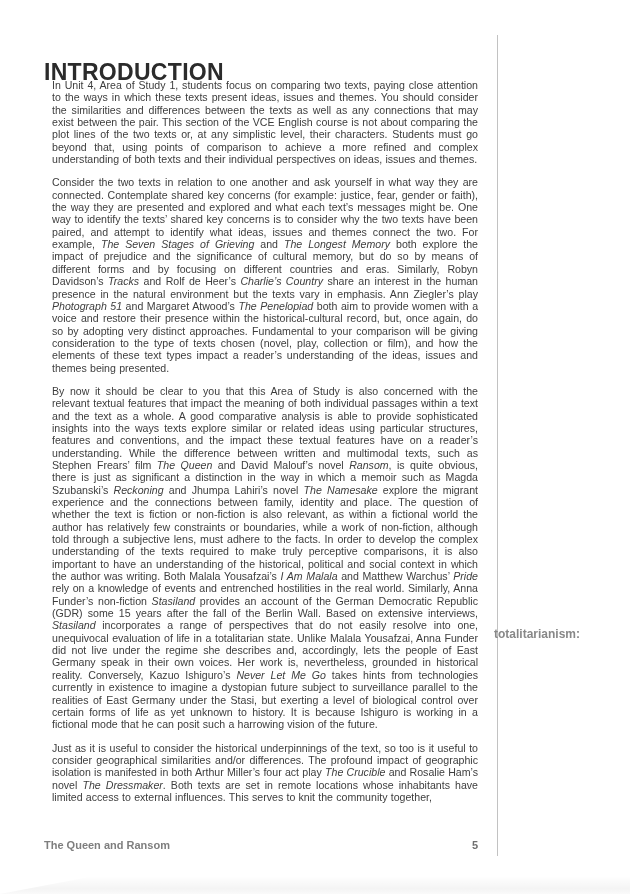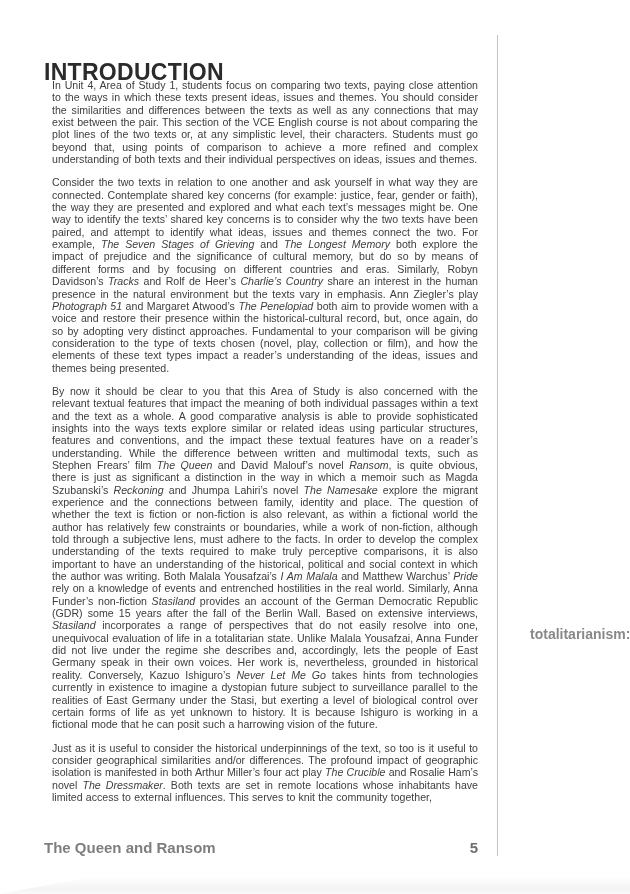--- a/index.html
+++ b/index.html
@@ -40,39 +40,38 @@
     position: absolute;
     left: 497px; top: 35px;
     width: 1px; height: 821px;
     background: #c2c2c2;
   }
 
   .margin-note {
     position: absolute;
     left: 494px; top: 630px;
     width: 80px;
-    font-size: 14px;
+    font-size: 12px;
     line-height: 9.4px;
     color: #a0a0a0;
-    margin-left: 36px;
   }
   .margin-note .term {
     font-weight: bold;
     color: #888888;
     display: block;
   }
 
   .page-footer {
     position: absolute;
     left: 44px; top: 839px;
     width: 434px;
     display: flex;
     justify-content: space-between;
     align-items: flex-start;
-    font-size: 15px;
+    font-size: 11px;
     font-weight: bold;
     color: #7e7e7e;
   }
   .page-footer .page-number { color: #6f6f6f; font-weight: bold; }
 
   .bottom-shade {
     position: absolute;
     left: 0; bottom: 0;
     width: 630px; height: 18px;
     background: linear-gradient(to bottom, rgba(0,0,0,0) 0%, rgba(0,0,0,0.045) 70%, rgba(0,0,0,0.02) 100%);

